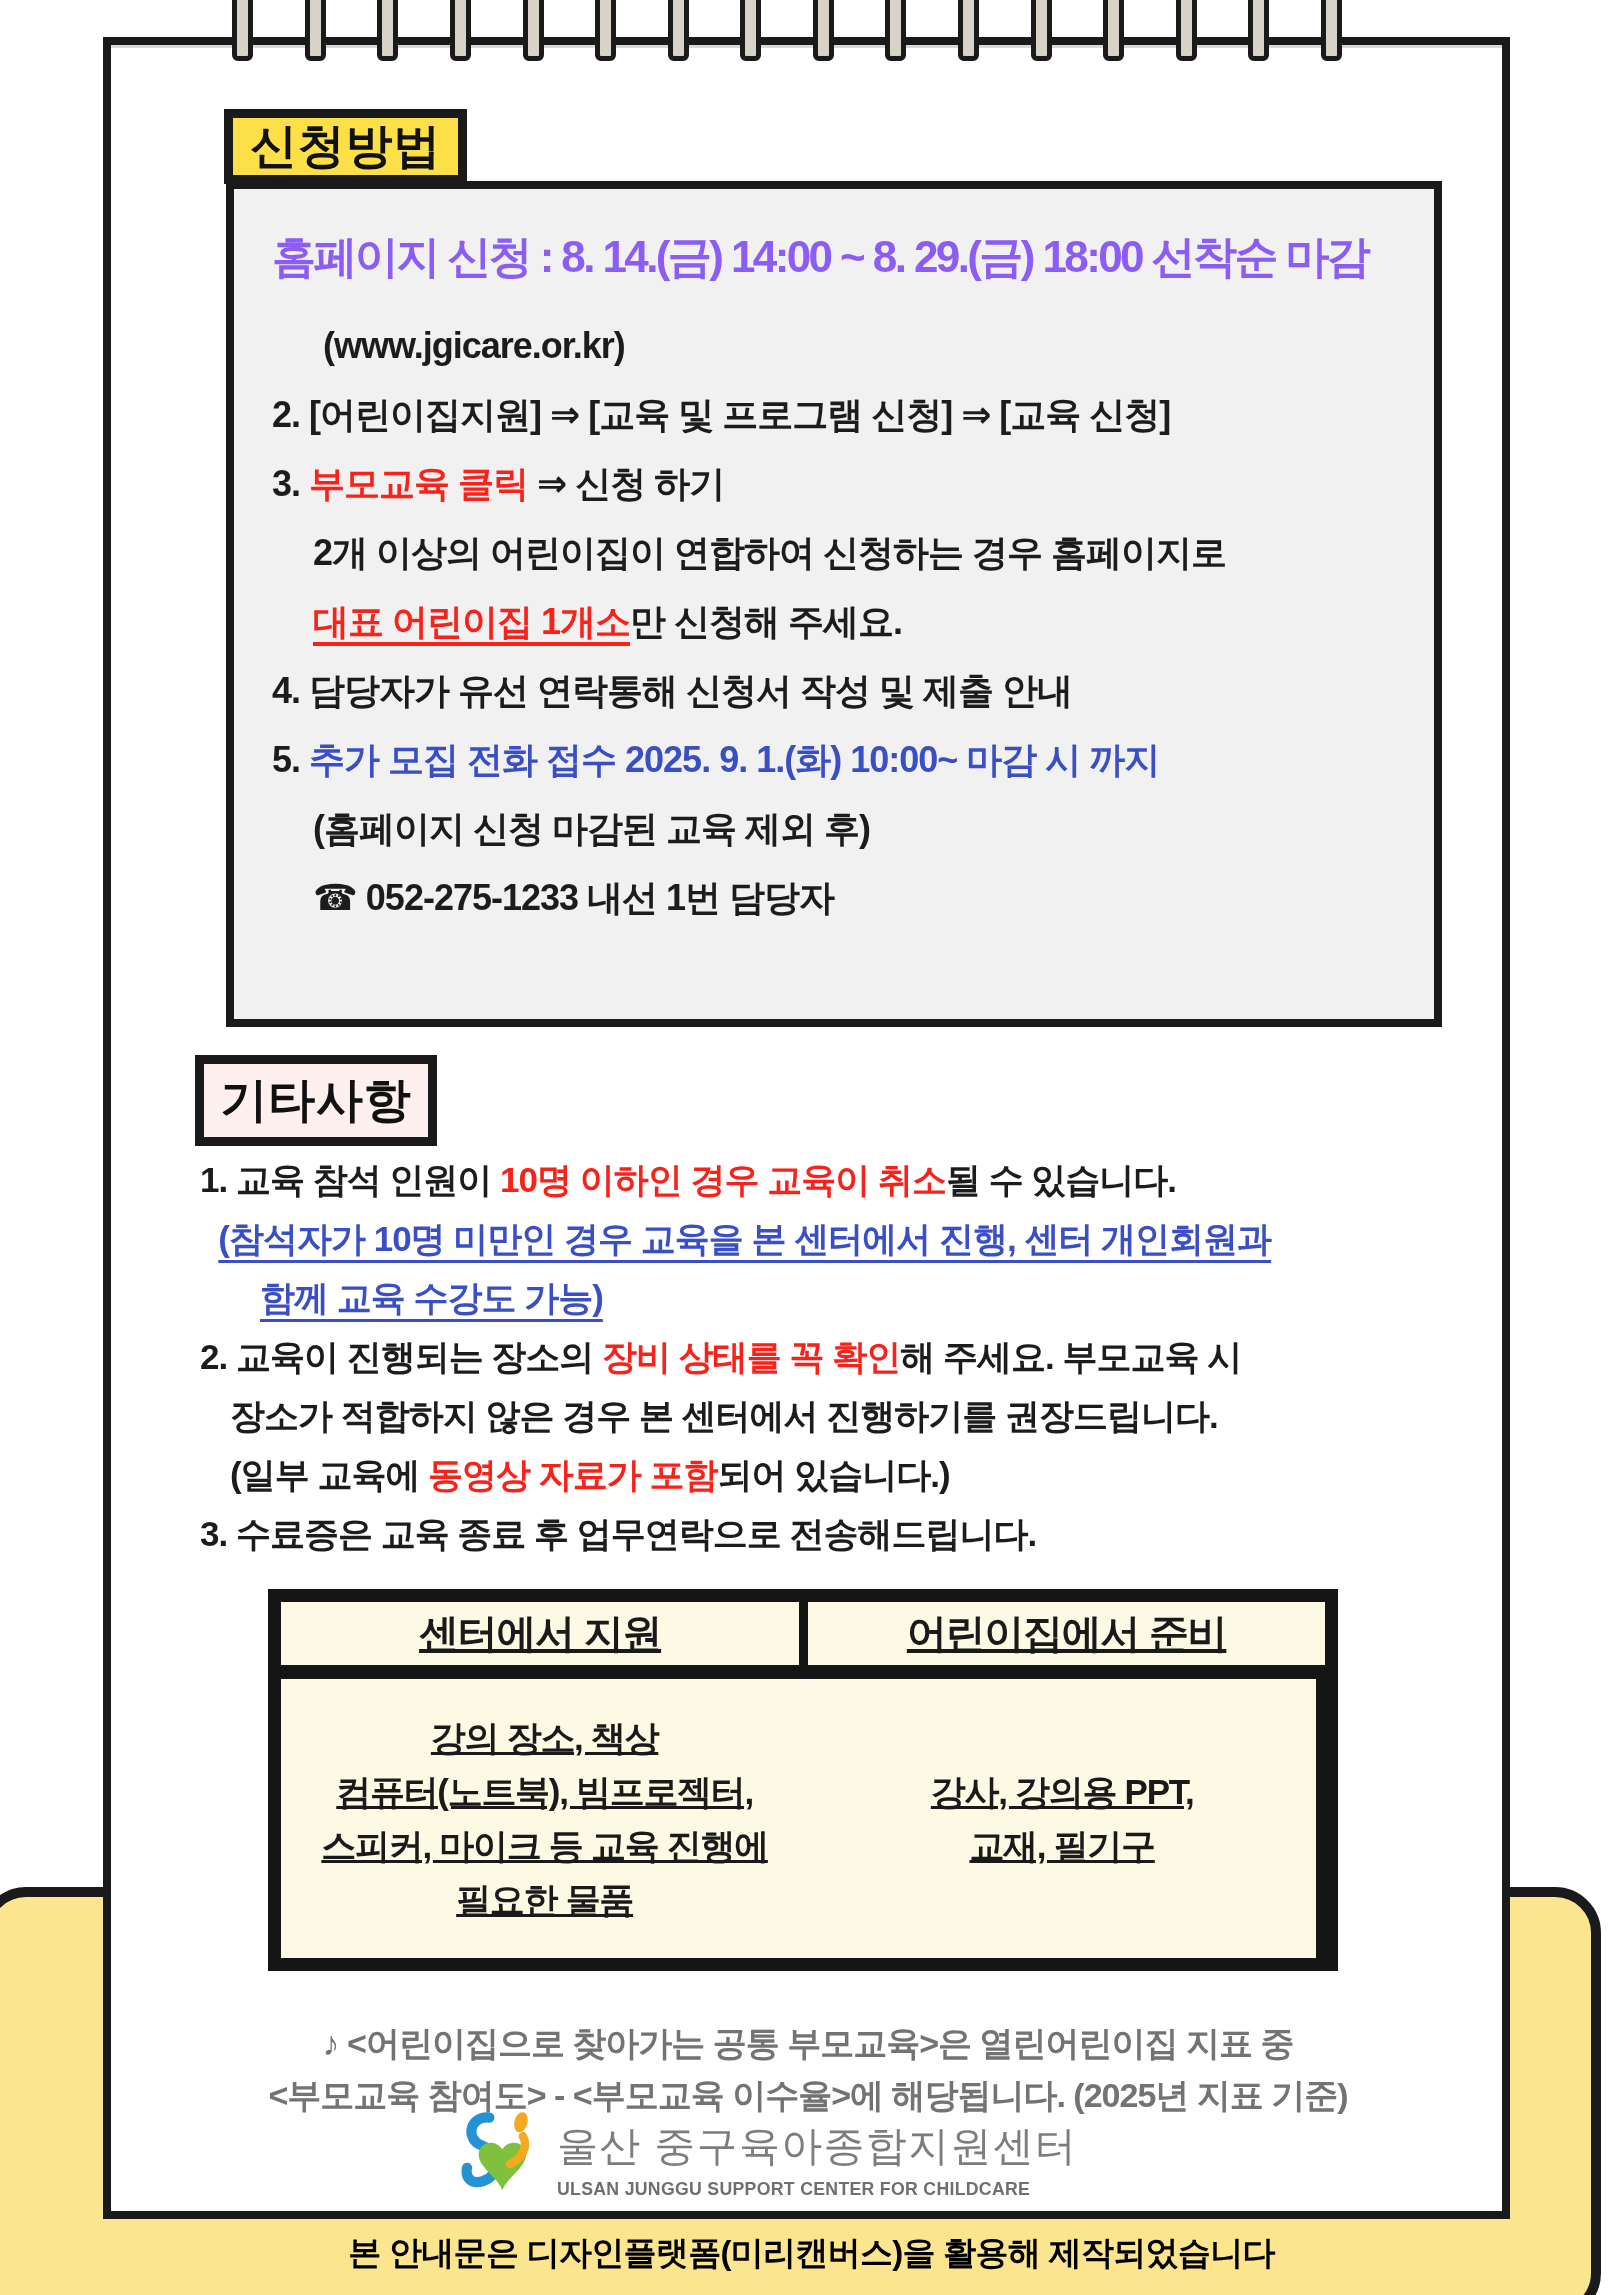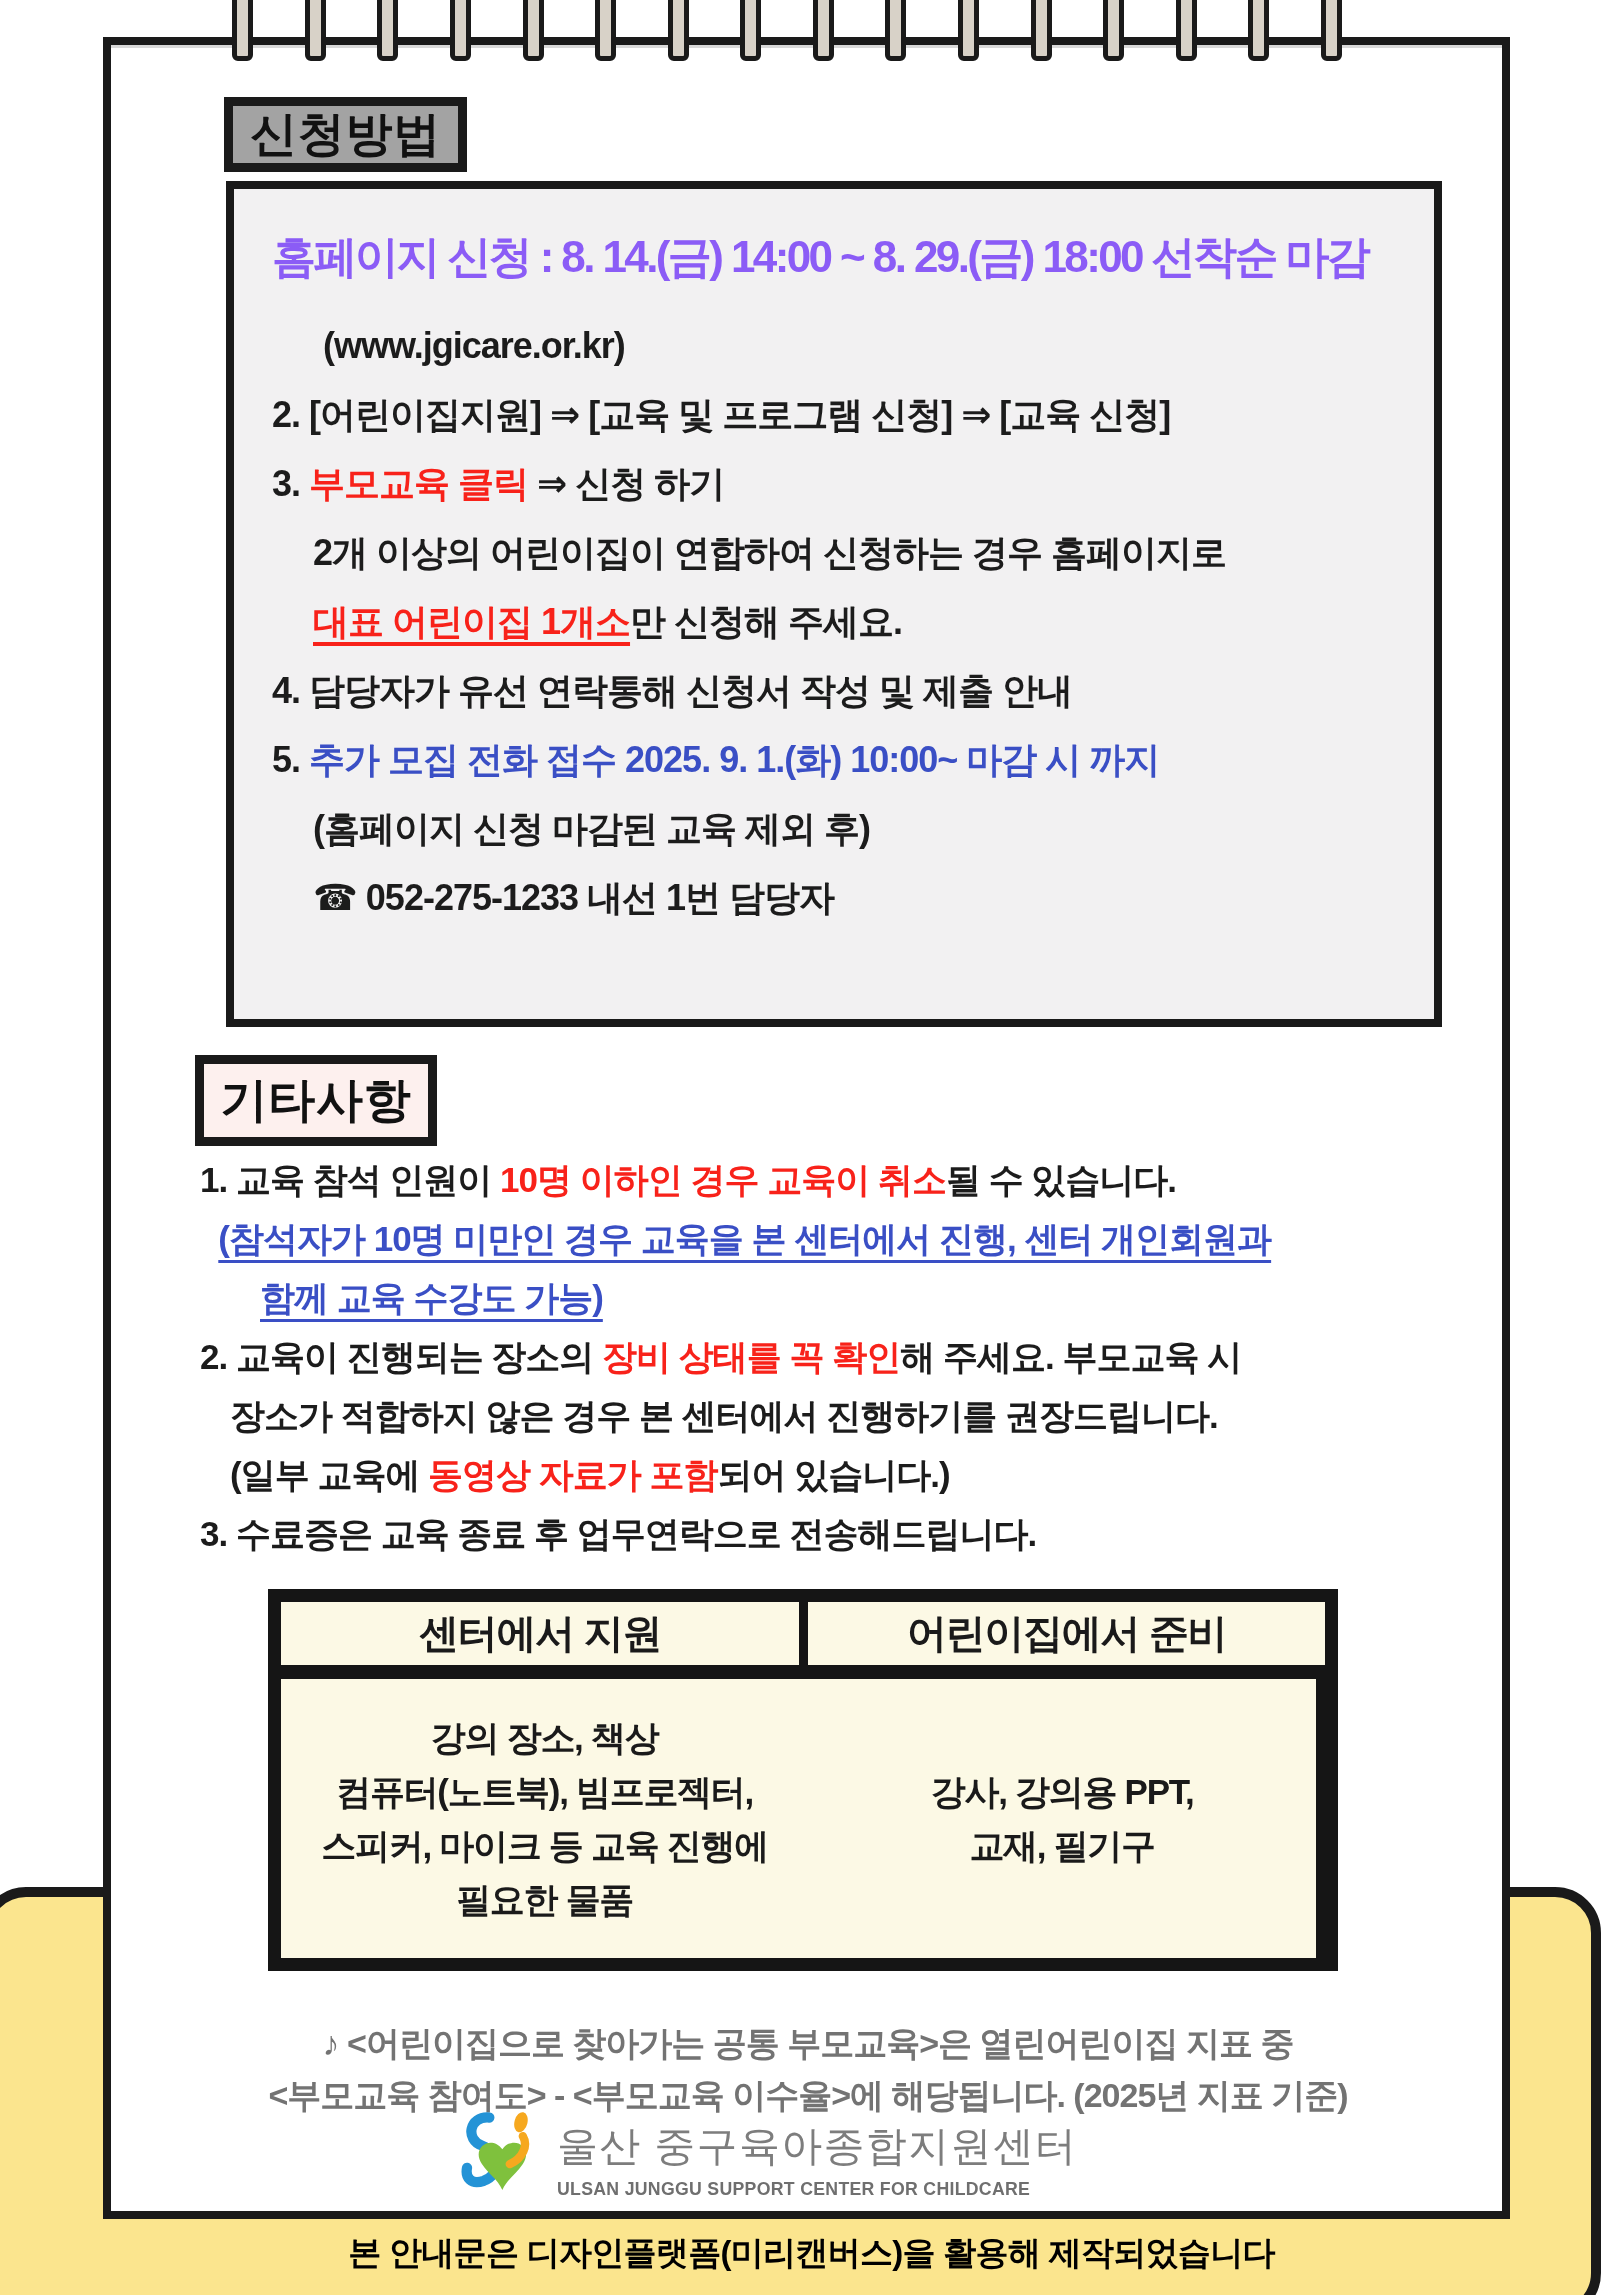--- a/index.html
+++ b/index.html
@@ -23,21 +23,21 @@
   .ring{
     position:absolute;top:-9.2px;width:10.5px;height:60px;
     background:#d8d2c8;border:5.9px solid #1a1a1a;border-radius:5.9px;
   }
   
   .badge{
     position:absolute;display:flex;align-items:center;justify-content:center;
     border:9.2px solid #1a1a1a;box-sizing:border-box;
     font-weight:bold;font-size:47px;letter-spacing:0.7px;color:#111;
   }
-  .badge-apply{left:224px;top:97px;width:243px;height:75px;background:#a3a3a3;}
+  .badge-apply{left:224px;top:109px;width:243px;height:75px;background:#fde047;}
   .badge-etc{left:195px;top:1055px;width:242px;height:91px;background:#fdf0ee;}
   
   .gbox{
     position:absolute;left:226px;top:181px;width:1216px;height:846px;
     background:#f2f1f2;border:8.5px solid #1a1a1a;box-sizing:border-box;
     padding:38px 19.6px 0 38px;
   }
   .gb-title{color:#8b5cf6;font-size:44px;font-weight:800;letter-spacing:-2.6px;line-height:60px;margin-bottom:23.6px;white-space:nowrap;}
   .gb-line{font-size:36px;font-weight:700;line-height:69px;letter-spacing:-1px;color:#1c1c1c;white-space:nowrap;}
   .ind-a{padding-left:51px;}
@@ -51,21 +51,21 @@
   .note-line{font-size:35px;font-weight:700;line-height:59px;letter-spacing:-1px;color:#1c1c1c;white-space:nowrap;}
   .n-ind1{padding-left:18.3px;}
   .n-ind2{padding-left:60px;}
   .n-ind3{padding-left:30px;}
   
   .stable{
     position:absolute;left:268px;top:1589px;width:1070px;height:382px;
     background:#fcf9e5;border:13px solid #151515;box-sizing:border-box;
     display:grid;grid-template-columns:50.5% 49.5%;grid-template-rows:77px auto;
   }
-  .cell{display:flex;flex-direction:column;align-items:center;justify-content:center;box-sizing:border-box;}
+  .cell{display:flex;flex-direction:column;align-items:center;justify-content:center;box-sizing:border-box;text-decoration:underline;}
   .th{font-size:40px;font-weight:800;letter-spacing:-1.3px;border-bottom:14.4px solid #151515;}
   .col-l{border-right:9.2px solid #151515;}
   .td-line{font-size:35px;font-weight:700;letter-spacing:-1.3px;line-height:54px;white-space:nowrap;}
   
   .fnote{
     position:absolute;left:268px;top:2017px;width:1080px;text-align:center;
     font-size:34px;font-weight:700;line-height:52px;letter-spacing:-1px;color:#737373;
   }
   
   .logo{position:absolute;left:461px;top:2112px;display:flex;align-items:center;gap:17px;}

